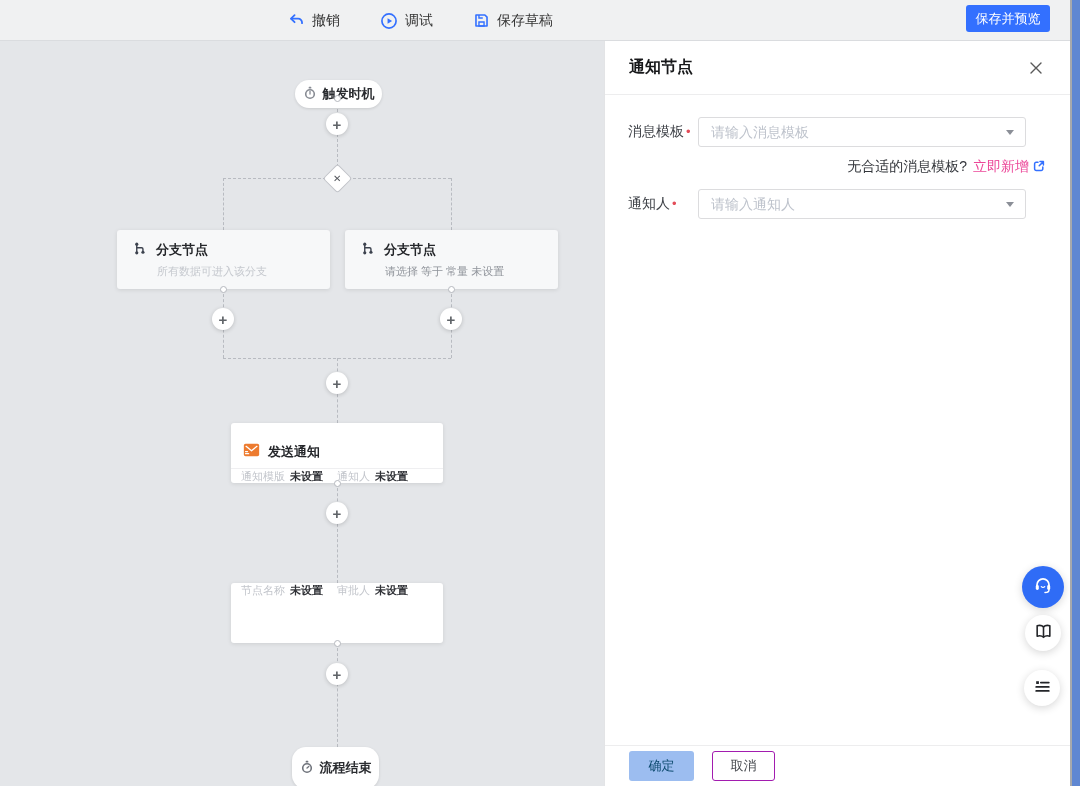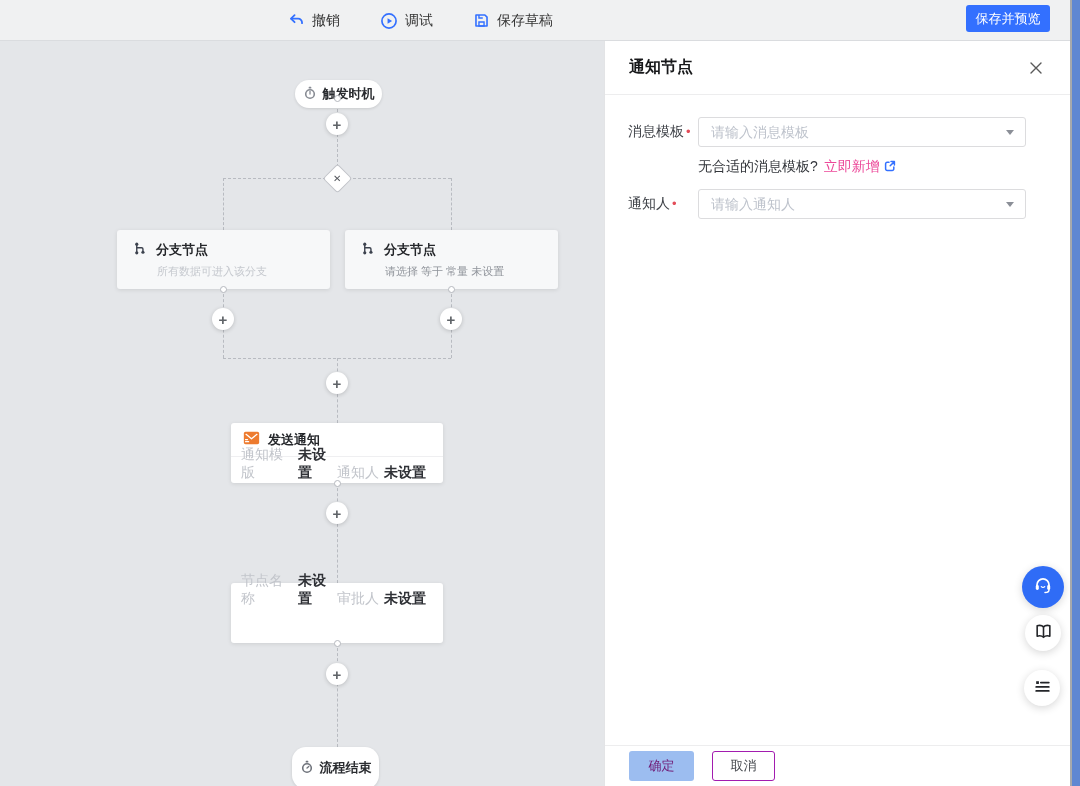--- a/index.html
+++ b/index.html
@@ -31,22 +31,22 @@
   .pill { position:absolute; background:#fff; border-radius:14px; box-shadow:0 1px 3px rgba(0,0,0,.12);
           display:flex; align-items:center; justify-content:center; gap:6px; font-size:13px; font-weight:700; color:#2a2c30; cursor:pointer; }
   .node-card { position:absolute; border-radius:3px; box-shadow:0 1px 4px rgba(0,0,0,.10); cursor:pointer; }
   .branch-card { background:#f7f8f9; padding:11px 16px 0 16px; }
   .branch-title { display:flex; align-items:center; gap:8px; font-size:13px; font-weight:700; color:#24262a; }
   .branch-sub { margin:5px 0 0 24px; font-size:11px; }
   .sub-light { color:#c5c8ce; }
   .sub-mid { color:#8f939a; }
   .action-card { background:#fff; }
   .action-title { height:34px; display:flex; align-items:center; gap:8px; padding:0 12px;
-                  font-size:13px; font-weight:700; color:#24262a; border-bottom:1px solid #efeff1; }
-  .action-fields { height:25px; display:flex; align-items:flex-end; padding:0 10px; font-size:14px; }
+                  font-size:13px; font-weight:700; color:#24262a; border-bottom:1px solid #efeff1;margin-top:12px; }
+  .action-fields { height:25px; display:flex; align-items:flex-start; padding:0 10px; font-size:11px; }
   .field-pair { display:flex; align-items:center; gap:5px; width:50%; }
   .field-label { color:#c2c5cb; }
   .field-value { color:#303237; font-weight:700; }
 
   
   .panel { position:absolute; left:604px; top:41px; width:466px; height:745px; background:#fff; border-left:1px solid #e3e4e6; }
   .panel-header { height:54px; display:flex; align-items:center; justify-content:space-between;
                   padding:0 24px; border-bottom:1px solid #ededee; }
   .panel-title { font-size:16px; font-weight:700; color:#17181a; }
   .close-btn { width:20px; height:20px; display:flex; align-items:center; justify-content:center; cursor:pointer; }
@@ -54,26 +54,26 @@
   .form-row { display:flex; }
   .form-label { width:70px; padding-top:6px; font-size:14px; color:#3f4248; white-space:nowrap; }
   .req-mark { color:#e34d59; margin-left:2px; font-size:13px; }
   .select-wrap { position:relative; width:328px; }
   .select-input { width:328px; height:30px; border:1px solid #dcdcde; border-radius:3px; background:#fff;
                   padding:0 30px 0 12px; font-size:14px; color:#333;
                   font-family:"Liberation Sans","DejaVu Sans",sans-serif; }
   .select-input::placeholder { color:#bec3cc; }
   .caret-down { position:absolute; right:12px; top:13px; width:0; height:0;
                 border-left:4.5px solid transparent; border-right:4.5px solid transparent; border-top:5.5px solid #8b8f97; }
-  .helper-row { margin:11px 0 13px 70px; font-size:14px; display:flex; align-items:center; gap:6px; }
+  .helper-row { margin:11px 0 13px 70px; font-size:14px; display:flex; align-items:center; gap:6px;justify-content:flex-end; }
   .helper-q { color:#33363b; }
   .helper-link { color:#ec4899; cursor:pointer; display:flex; align-items:center; gap:3px; }
   .panel-footer { position:absolute; left:0; bottom:0; width:100%; height:41px; border-top:1px solid #ededee;
                   display:flex; align-items:center; gap:18px; padding:0 24px; background:#fff; }
-  .confirm-btn { width:65px; height:30px; background:#9cbdf0; color:#701a75; font-size:13px;
+  .confirm-btn { width:65px; height:30px; background:#9cbdf0; color:#0c4a6e; font-size:13px;
                  border:none; border-radius:3px; cursor:not-allowed; }
   .cancel-btn { width:63px; height:30px; background:#fff; color:#45484d; font-size:13px;
                 border:1px solid #a21caf; border-radius:3px; cursor:pointer; }
 
   
   .fab { position:absolute; border-radius:50%; display:flex; align-items:center; justify-content:center;
          box-shadow:0 2px 8px rgba(0,0,0,.16); cursor:pointer; z-index:8; }
   .fab-service { left:1022px; top:566px; width:42px; height:42px; background:#2f6cf6; }
   .fab-white { background:#fff; width:36px; height:36px; }
   .fab-book { left:1025px; top:615px; }

